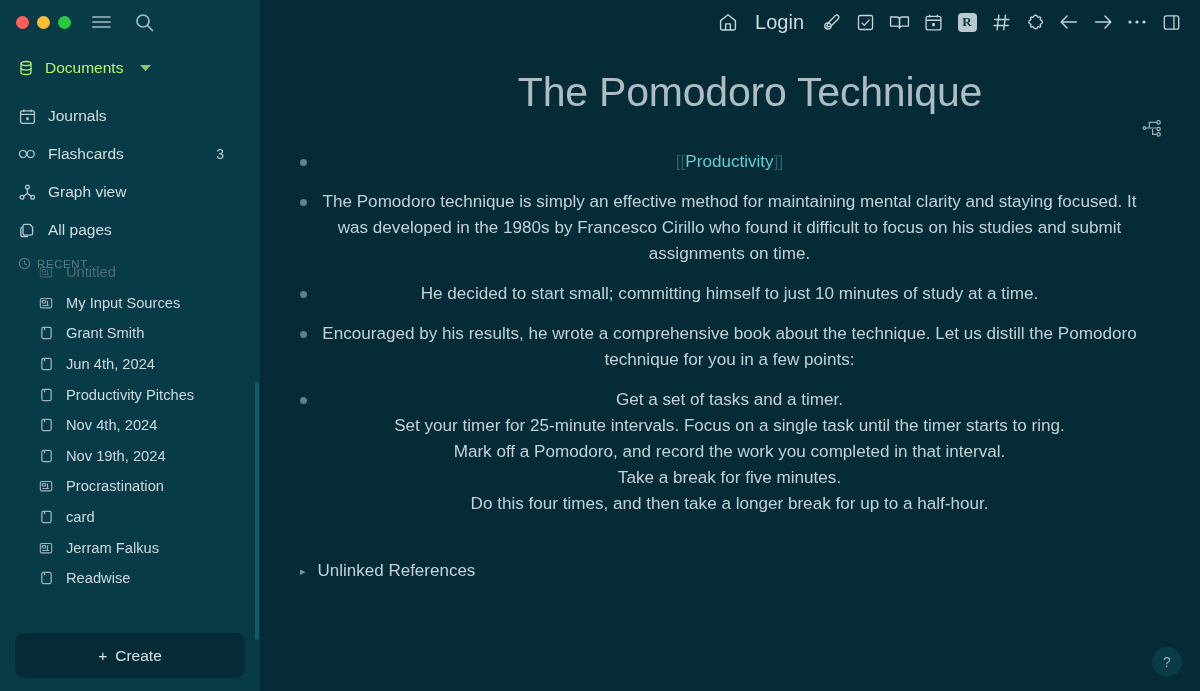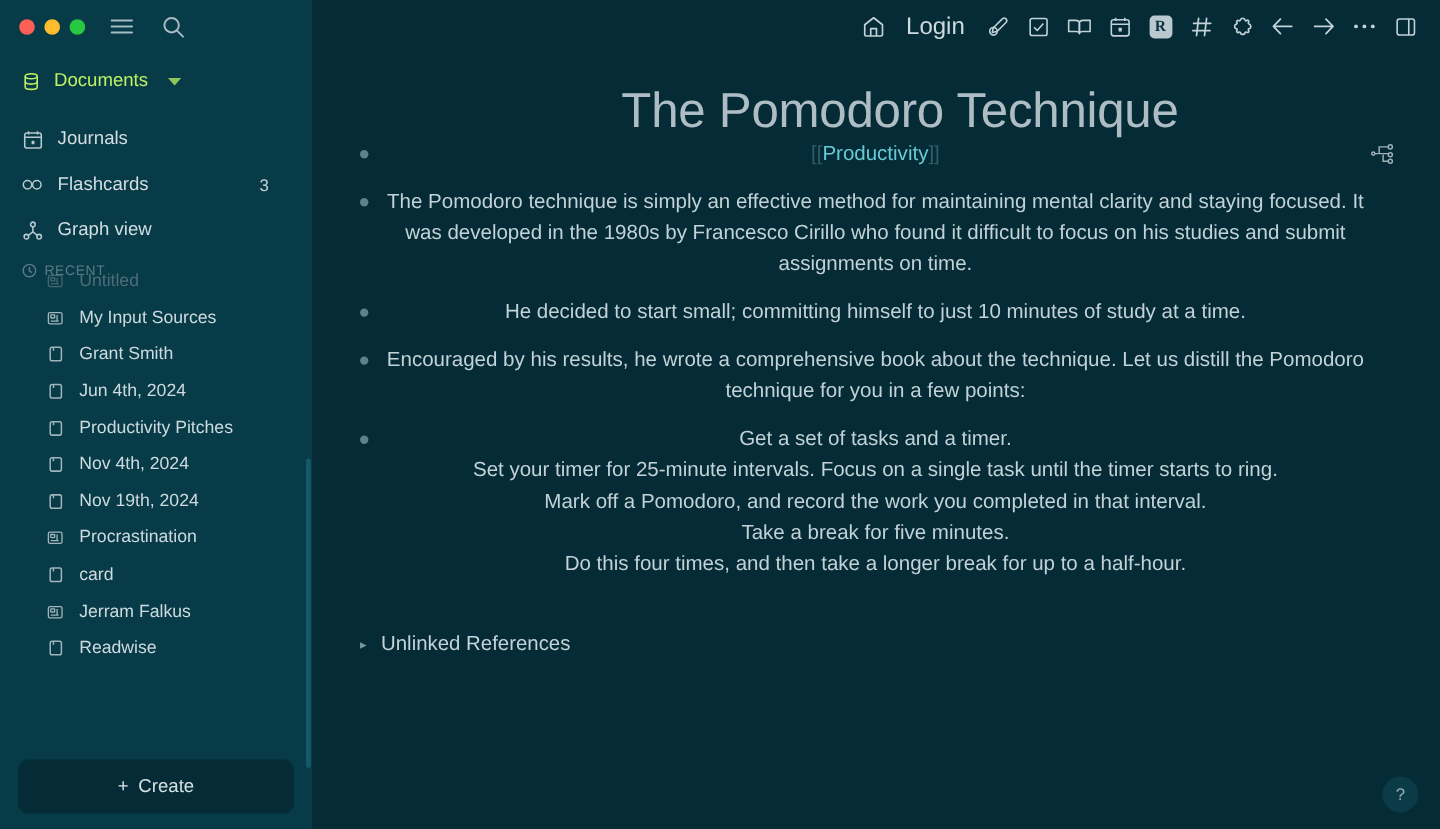--- a/index.html
+++ b/index.html
@@ -107,21 +107,21 @@
   }
   .page-title {
     color: #adbdc3; font-size: 41px; font-weight: normal;
     margin-top: 26px; letter-spacing: -0.2px; line-height: 1.1;
   }
   .title-tool {
     position: absolute; right: 38px; top: 48px;
     color: #9fb3ba; cursor: pointer;
   }
 
-  .bullets { padding-right: 60px; }
+  .bullets { margin-top: 34px; padding-right: 60px; }
   .bullet {
     display: flex; gap: 12px; margin-bottom: 14px;
     color: #c3d2d7; font-size: 17.1px; line-height: 26px;
   }
   .bullet .dotmark {
     flex: 0 0 7px; width: 7px; height: 7px; border-radius: 50%;
     background: #5f818c; margin-top: 10px;
   }
   .bullet .btext { flex: 1 1 auto; }
   .bullet .btext .line { display: block; }
@@ -213,20 +213,29 @@
           <svg width="17" height="17" viewBox="0 0 17 17" fill="none" stroke="currentColor" stroke-width="1.3">
             <circle cx="8.4" cy="3" r="1.9"></circle>
               <circle cx="3" cy="13.2" r="1.9"></circle>
               <circle cx="13.6" cy="13.2" r="1.9"></circle>
             <path d="M8.4 4.9v4.4M8.4 9.3l-4 3.1M8.4 9.3l4 3.1"></path>
           </svg>
         </span>
         <span>Graph view</span>
       </div>
 
+      <div class="sb-item">
+        <span class="ico">
+          <svg width="17" height="17" viewBox="0 0 17 17" fill="none" stroke="currentColor" stroke-width="1.3">
+            <path d="M5.6 2.4h5.2l2.8 2.8v6.4a1.6 1.6 0 0 1-1.6 1.6H5.6A1.6 1.6 0 0 1 4 11.6V4a1.6 1.6 0 0 1 1.6-1.6z"></path>
+            <path d="M3.4 5.2A1.8 1.8 0 0 0 1.8 7v5.4A2.2 2.2 0 0 0 4 14.6h5"></path>
+          </svg>
+        </span>
+        <span>All pages</span>
+      </div>
     </nav>
 
     <div class="recent-wrap">
       <div class="recent-head">
         <span>
           <svg width="13" height="13" viewBox="0 0 13 13" fill="none" stroke="currentColor" stroke-width="1.2">
             <circle cx="6.5" cy="6.5" r="5.2"></circle>
               <path d="M6.5 3.4v3.3l2.2 1.4"></path>
           </svg>
         </span>

